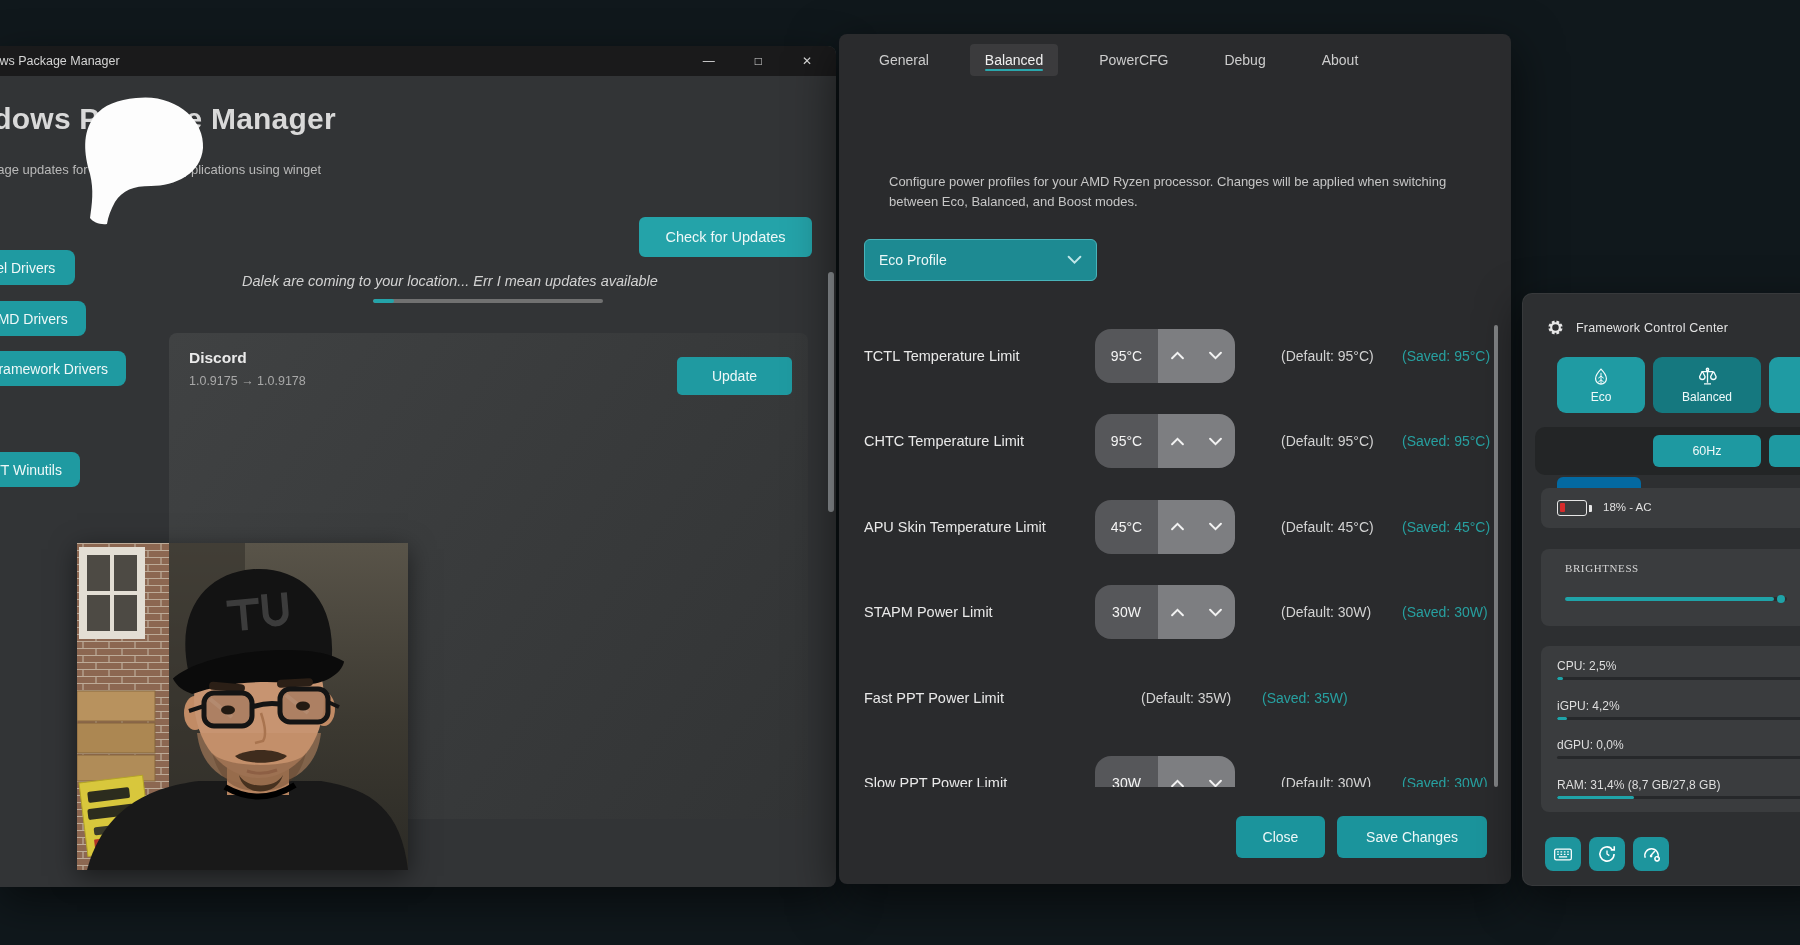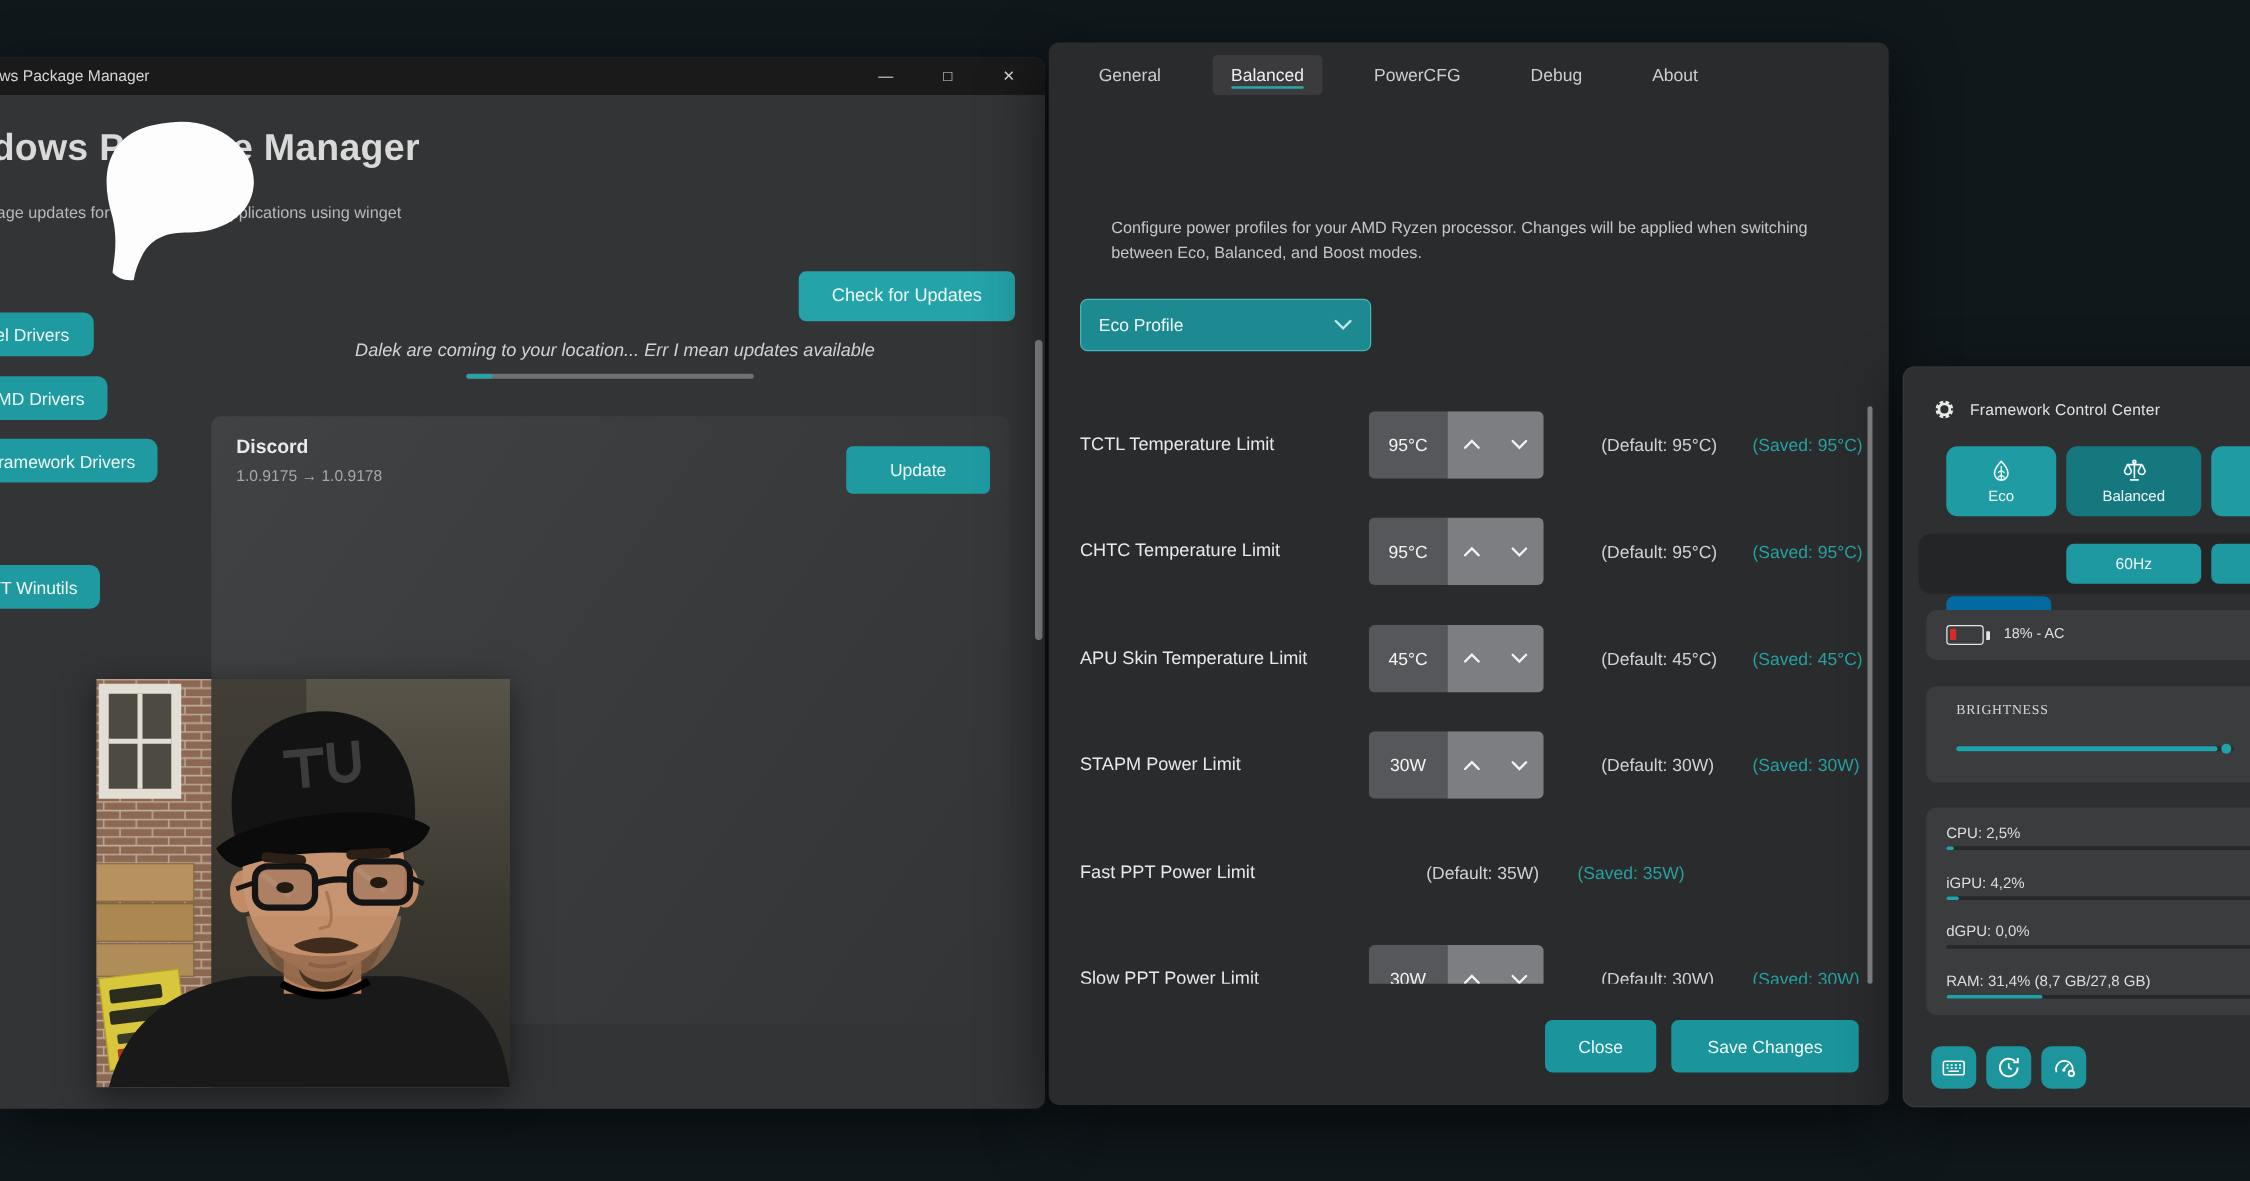--- a/index.html
+++ b/index.html
@@ -24,21 +24,21 @@
   .winctl{color:#d9d9d9;font-size:12px;line-height:1;}
   .pm-heading{position:absolute;left:-62px;top:56px;margin:0;font-size:30px;font-weight:700;color:#d9d9d9;white-space:nowrap;letter-spacing:.2px;}
   .pm-sub{position:absolute;left:-28px;top:116px;margin:0;font-size:13px;color:#b9b9b9;white-space:nowrap;}
   .tealbtn{background:var(--teal);color:#eef8f8;border:none;border-radius:8px;font-size:14px;}
   .pm-side{position:absolute;height:35px;}
   .pm-side.b0{left:-39px;top:204px;width:114px;}
   .pm-side.b1{left:-30px;top:255px;width:116px;}
   .pm-side.b2{left:-28px;top:305px;width:154px;}
   .pm-side.b3{left:-36px;top:406px;width:116px;}
   .pm-check{position:absolute;left:639px;top:171px;width:173px;height:40px;border-radius:6px;font-size:14.5px;background:var(--teal-br);}
-  .pm-status{position:absolute;left:242px;top:227px;width:500px;text-align:center;font-size:14.5px;font-style:italic;color:#d2d2d2;}
+  .pm-status{position:absolute;left:242px;top:227px;width:500px;text-align:left;font-size:14.5px;font-style:italic;color:#d2d2d2;}
   .pm-progress{position:absolute;left:373px;top:253px;width:230px;height:4px;border-radius:2px;background:#717171;overflow:hidden;}
   .pm-progress .fill{height:100%;background:var(--teal-br);border-radius:2px;}
   .pm-card{position:absolute;left:169px;top:287px;width:639px;height:486px;border-radius:8px;
     background:linear-gradient(125deg,#404243,#383a3b 55%,#323435);}
   .pm-card-name{position:absolute;left:20px;top:16px;font-size:15.5px;font-weight:700;color:#eaeaea;}
   .pm-card-ver{position:absolute;left:20px;top:41px;font-size:12.5px;color:#a8a8a8;}
   .pm-update{position:absolute;left:508px;top:24px;width:115px;height:38px;border-radius:5px;font-size:14px;}
   .pm-scrollbar{position:absolute;left:828px;top:226px;width:6px;height:240px;border-radius:3px;background:#9fa5a7;opacity:.85;}
 
   
@@ -49,21 +49,21 @@
   .tab.active{background:#3b3b3d;color:#f0f0f0;}
   .tab.active::after{content:"";position:absolute;left:15px;right:15px;bottom:5px;height:2px;background:#2aa7ad;border-radius:1px;}
   .st-title{position:absolute;left:25px;top:84px;margin:0;font-size:25px;font-weight:700;color:#f2f2f2;}
   .st-desc{position:absolute;left:50px;top:138px;width:560px;margin:0;font-size:13px;line-height:1.55;color:#c6c6c6;}
   .dropdown{position:absolute;left:25px;top:205px;width:233px;height:42px;background:#1d8a92;border:1px solid #48b4ba;
     border-radius:6px;display:flex;align-items:center;padding:0 14px;box-sizing:border-box;color:#ecf7f7;font-size:14px;}
   .dropdown svg{margin-left:auto;}
   .rows{position:absolute;left:0;top:279px;width:100%;height:474px;overflow:hidden;}
   .row{height:85.5px;display:flex;align-items:center;padding-left:25px;box-sizing:border-box;}
   .rl{width:231px;font-size:14.5px;color:#e9e9e9;}
-  .stepper{width:140px;height:54px;display:flex;border-radius:5px;overflow:hidden;flex:none;}
+  .stepper{width:140px;height:54px;display:flex;border-radius:16px;overflow:hidden;flex:none;}
   .sv{width:63px;background:#56575a;color:#f4f4f4;font-size:14px;display:flex;align-items:center;justify-content:center;}
   .sbtns{width:77px;background:#7d7e81;display:flex;}
   .sb{flex:1;display:flex;align-items:center;justify-content:center;border:none;background:transparent;padding:0;}
   .rd{margin-left:46px;width:121px;font-size:14px;color:#d2d2d2;white-space:nowrap;}
   .rs{font-size:14px;color:var(--saved);white-space:nowrap;}
   .st-scrollbar{position:absolute;left:655px;top:291px;width:4px;height:462px;border-radius:2px;background:#a7a9ab;opacity:.7;}
   .st-close{position:absolute;left:397px;top:782px;width:89px;height:42px;border-radius:6px;font-size:14px;background:#1b949c;}
   .st-save{position:absolute;left:498px;top:782px;width:150px;height:42px;border-radius:6px;font-size:14px;background:#1b949c;}
 
   

